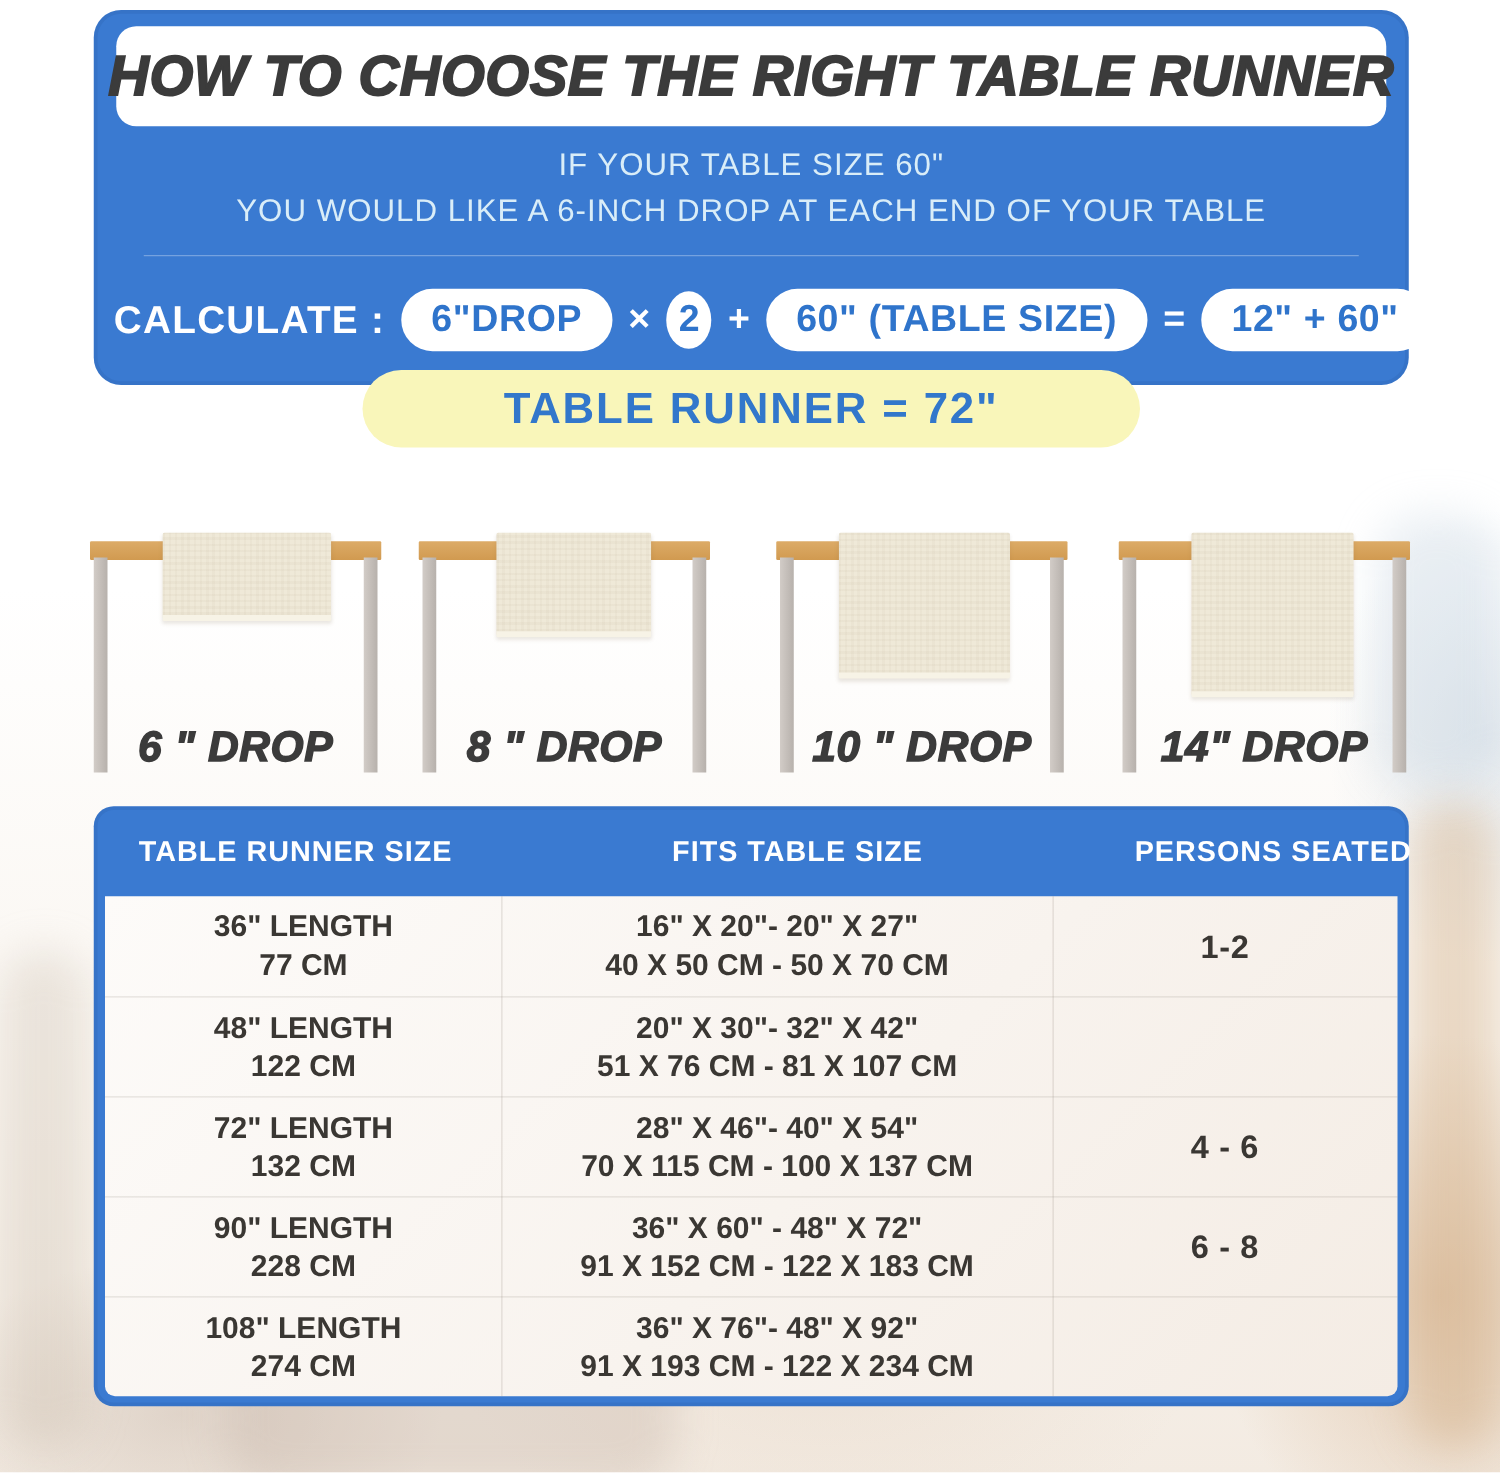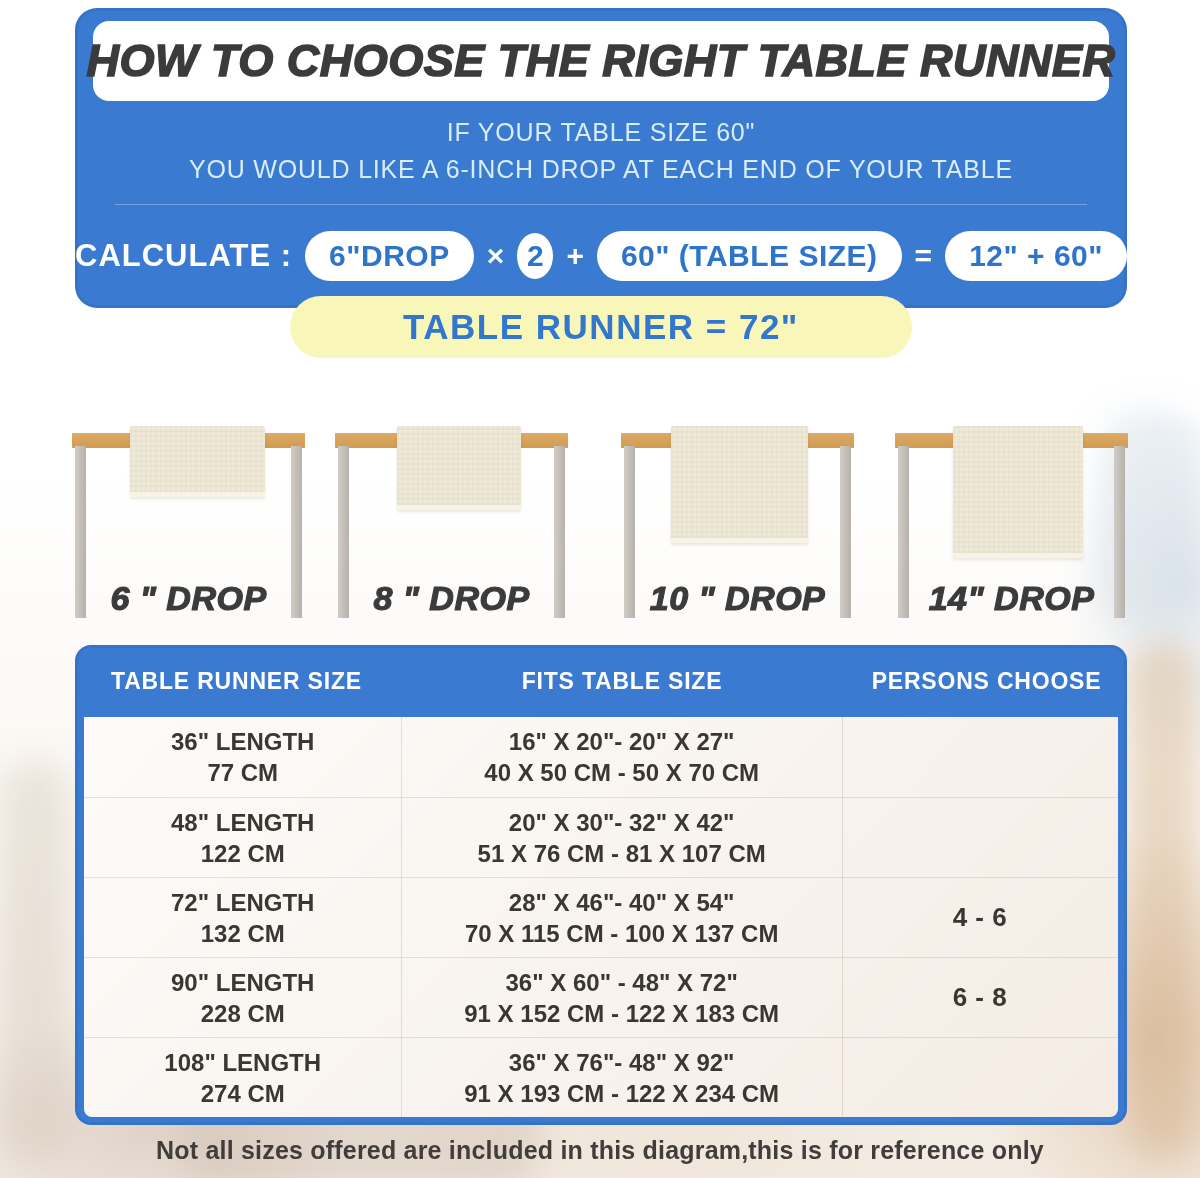--- a/index.html
+++ b/index.html
@@ -37,21 +37,21 @@
   }
   .intro{
     position:absolute;left:0;top:106px;width:100%;text-align:center;
     color:#d9edf8;font-size:25px;letter-spacing:0.8px;line-height:37px;
   }
   .intro-divider{
     position:absolute;left:40px;right:40px;top:196px;height:1px;
     background:rgba(255,255,255,0.30);
   }
   .formula-row{
-    position:absolute;left:0;top:221px;width:100%;height:54px;
+    position:absolute;left:16px;top:221px;width:100%;height:54px;
     display:flex;align-items:center;justify-content:center;gap:13px;
   }
   .calc-label{
     color:#ffffff;font-size:31px;font-weight:bold;letter-spacing:1px;white-space:nowrap;
   }
   .pill{
     background:#ffffff;color:#2f74cb;font-weight:bold;font-size:30px;
     border-radius:27px;padding:8px 24px;white-space:nowrap;letter-spacing:0.5px;
   }
   .op{color:#ffffff;font-size:30px;font-weight:bold;}
@@ -97,21 +97,21 @@
   }
 
   
   .bottom-panel{
     position:absolute;left:75px;top:645px;width:1052px;height:480px;
     background:#3a7ad1;border-radius:16px;
     box-shadow:inset 0 0 0 3px rgba(20,60,120,0.10);
   }
   .chart-header{
     position:absolute;left:0;top:0;width:100%;height:72px;
-    display:grid;grid-template-columns:30.7% 42.6% 26.7%;align-items:center;
+    display:grid;grid-template-columns:30.7% 42.6% 26.7%;align-items:center;gap:16px;
   }
   .chart-header .hcell{
     text-align:center;color:#ffffff;font-size:23px;font-weight:bold;letter-spacing:0.8px;
   }
   .rows-area{
     position:absolute;left:9px;right:9px;top:72px;bottom:8px;
     background:linear-gradient(135deg,#fdfbf9 0%,#f8f3ee 55%,#f4ece4 100%);
     border-radius:0 0 8px 8px;
   }
   .vline{position:absolute;top:0;bottom:0;width:1px;background:rgba(150,140,130,0.25);}
@@ -188,35 +188,36 @@
     <div class="tabletop"></div>
     <div class="leg left"></div>
     <div class="leg right"></div>
     <div class="drop-label">14" DROP</div>
   </div>
 
   <section class="bottom-panel">
     <div class="chart-header">
       <div class="hcell">TABLE RUNNER SIZE</div>
       <div class="hcell">FITS TABLE SIZE</div>
-      <div class="hcell">PERSONS CHOOSE</div>
+      <div class="hcell">PERSONS SEATED</div>
     </div>
     <div class="rows-area">
       <div class="vline v1"></div>
       <div class="vline v2"></div>
       <div class="chart-rows">
         <div class="chart-row">
           <div class="cell">
             <div>36" LENGTH</div>
             <div class="sub">77 CM</div>
           </div>
           <div class="cell">
             <div>16" X 20"- 20" X 27"</div>
             <div class="sub">40 X 50 CM - 50 X 70 CM</div>
           </div>
+          <div class="cell cell-persons">1-2</div>
         </div>
         <div class="chart-row">
           <div class="cell">
             <div>48" LENGTH</div>
             <div class="sub">122 CM</div>
           </div>
           <div class="cell">
             <div>20" X 30"- 32" X 42"</div>
             <div class="sub">51 X 76 CM - 81 X 107 CM</div>
           </div>
@@ -250,15 +251,14 @@
           </div>
           <div class="cell">
             <div>36" X 76"- 48" X 92"</div>
             <div class="sub">91 X 193 CM - 122 X 234 CM</div>
           </div>
         </div>
       </div>
     </div>
   </section>
 
-  <div class="footnote">Not all sizes offered are included in this diagram,this is for reference only</div>
 
 </div>
 
 </body></html>

